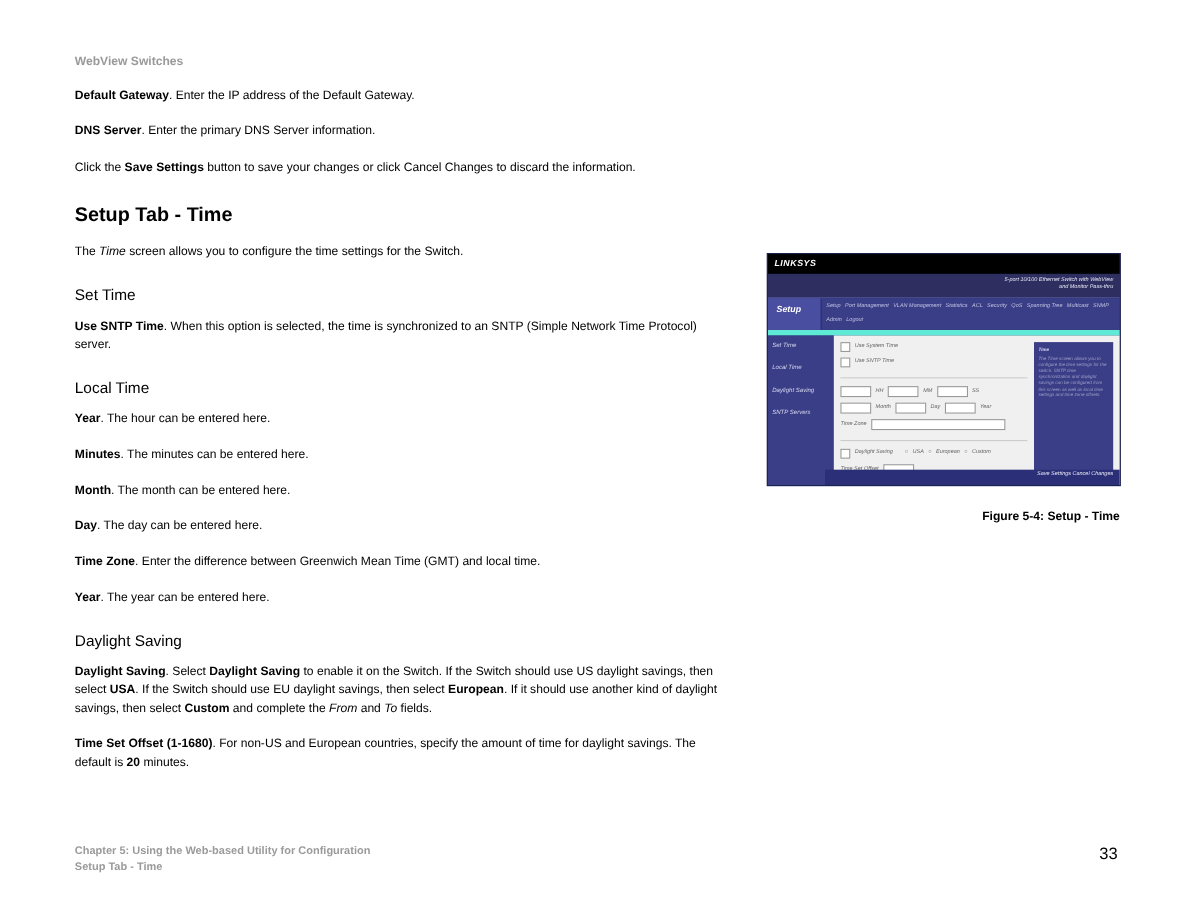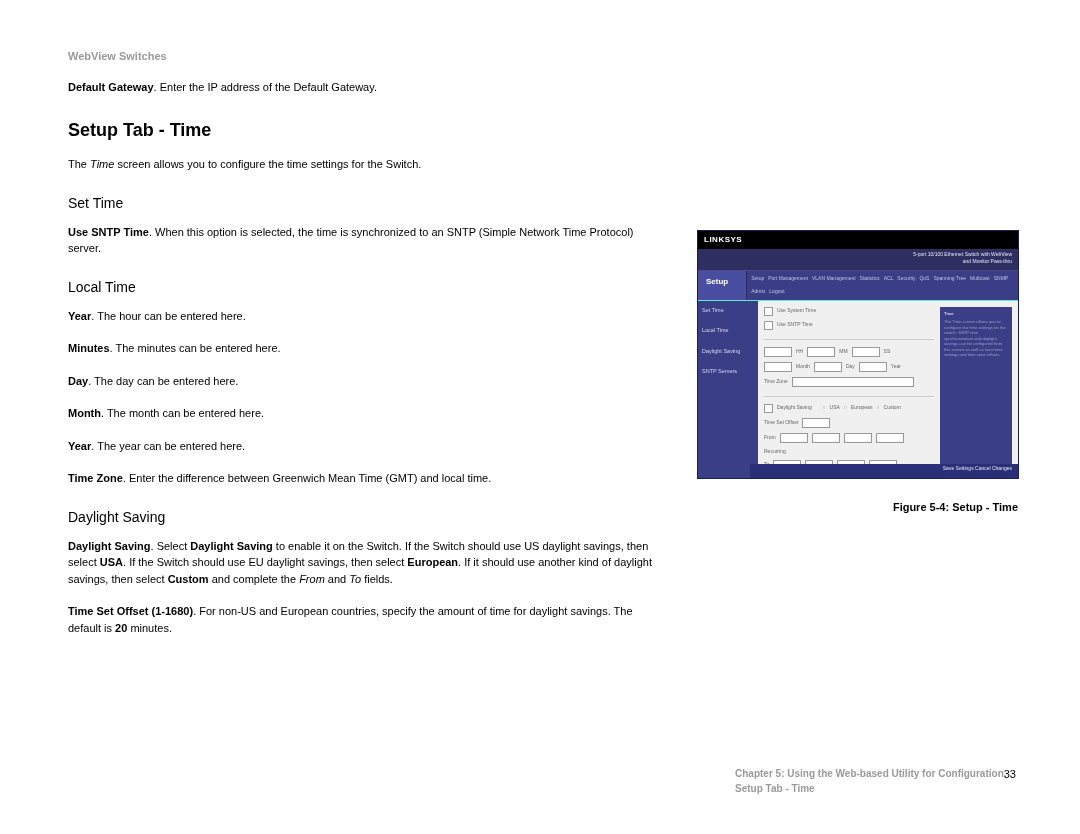--- a/index.html
+++ b/index.html
@@ -52,25 +52,26 @@
     font-weight: normal;
     margin: 20px 0 10px 0;
   }
   .bold { font-weight: bold; }
   .italic { font-style: italic; }
   .fig {
     width: 320px;
   }
   .fig-img {
     width: 320px;
-    height: 247px;
+    height: 210px;
     background: #0c4a6e;
     position: relative;
     box-shadow: 0 0 0 1px #1c1f4e;
     overflow: hidden;
+    font-style: italic;
   }
   .fig-brand {
     background: #000;
     color: #fff;
     font-size: 8px;
     font-weight: bold;
     padding: 3px 6px;
     letter-spacing: 0.5px;
   }
   .fig-subhead {
@@ -79,21 +80,21 @@
     font-size: 5px;
     text-align: right;
     padding: 2px 6px 4px 6px;
     border-bottom: 1px solid #4a4a8a;
   }
   .fig-nav {
     background: #3a3e86;
     display: flex;
     font-size: 5px;
     color: #d5d6f0;
-    border-bottom: 1px solid #5eead4;
+    border-bottom: 5px solid #5eead4;
   }
   .fig-nav-setup {
     background: #4a4ea0;
     color: #fff;
     font-weight: bold;
     padding: 5px 8px 12px 8px;
     font-size: 8px;
     border-right: 1px solid #272a66;
     width: 36px;
   }
@@ -196,49 +197,55 @@
     font-weight: bold;
     font-size: 11px;
     margin-top: 21px;
   }
   .footer {
     position: absolute;
     left: 68px;
     right: 64px;
     bottom: 38px;
     display: flex;
-    justify-content: flex-end;
+    justify-content: space-between;
     align-items: flex-start;
     font-size: 10px;
   }
   .footer-left {
     color: #9a9a9a;
     font-weight: bold;
     line-height: 1.5;
   }
   .footer-right {
     color: #000;
-    font-size: 11px;
+    font-size: 15px;
   }
 </style>
 </head>
 <body>
 
 <div class="page">
 
   <div class="running-head">WebView Switches</div>
 
   <div class="content-wrap">
     <div class="left-col">
 
       <p class="para">
         <span class="bold">Default Gateway</span><span>. Enter the IP address of the Default Gateway.</span>
       </p>
 
-
+      <p class="para">
+        <span class="bold">DNS Server</span><span>. Enter the primary DNS Server information.</span>
+      </p>
+
+      <p class="para">
+        <span>Click the </span><span class="bold">Save Settings</span><span> button to save your changes or click Cancel Changes to discard the information.</span>
+      </p>
 
       <h2 class="h2">Setup Tab - Time</h2>
 
       <p class="para">
         <span>The </span><span class="italic">Time</span><span> screen allows you to configure the time settings for the Switch.</span>
       </p>
 
       <h3 class="h3">Set Time</h3>
 
 
@@ -248,30 +255,30 @@
 
       <h3 class="h3">Local Time</h3>
 
       <p class="para">
         <span class="bold">Year</span><span>. The hour can be entered here.</span>
       </p>
       <p class="para">
         <span class="bold">Minutes</span><span>. The minutes can be entered here.</span>
       </p>
       <p class="para">
+        <span class="bold">Month</span><span>. The month can be entered here.</span>
+      </p>
+      <p class="para">
         <span class="bold">Day</span><span>. The day can be entered here.</span>
       </p>
       <p class="para">
-        <span class="bold">Month</span><span>. The month can be entered here.</span>
+        <span class="bold">Time Zone</span><span>. Enter the difference between Greenwich Mean Time (GMT) and local time.</span>
       </p>
       <p class="para">
         <span class="bold">Year</span><span>. The year can be entered here.</span>
-      </p>
-      <p class="para">
-        <span class="bold">Time Zone</span><span>. Enter the difference between Greenwich Mean Time (GMT) and local time.</span>
       </p>
 
       <h3 class="h3">Daylight Saving</h3>
 
       <p class="para">
         <span class="bold">Daylight Saving</span><span>. Select </span><span class="bold">Daylight Saving</span><span> to enable it on the Switch. If the Switch should use US daylight savings, then select </span><span class="bold">USA</span><span>. If the Switch should use EU daylight savings, then select </span><span class="bold">European</span><span>. If it should use another kind of daylight savings, then select </span><span class="bold">Custom</span><span> and complete the </span><span class="italic">From</span><span> and </span><span class="italic">To</span><span> fields.</span>
       </p>
 
       <p class="para">
         <span class="bold">Time Set Offset (1-1680)</span><span>. For non-US and European countries, specify the amount of time for daylight savings. The default is </span><span class="bold">20</span><span> minutes.</span>

